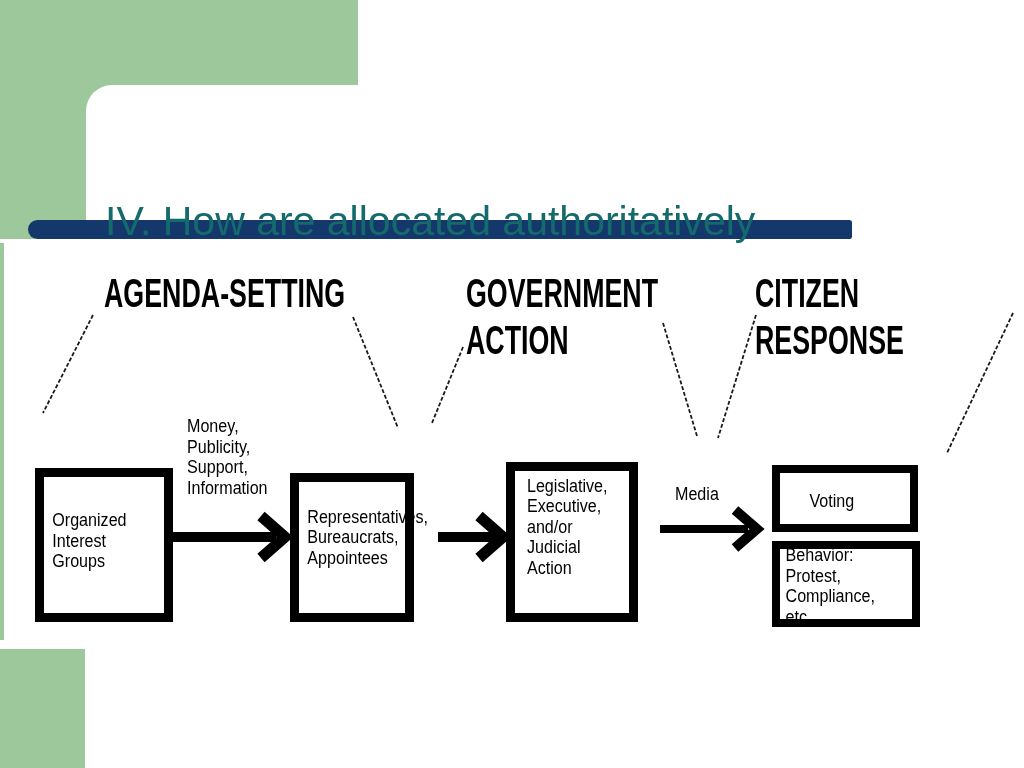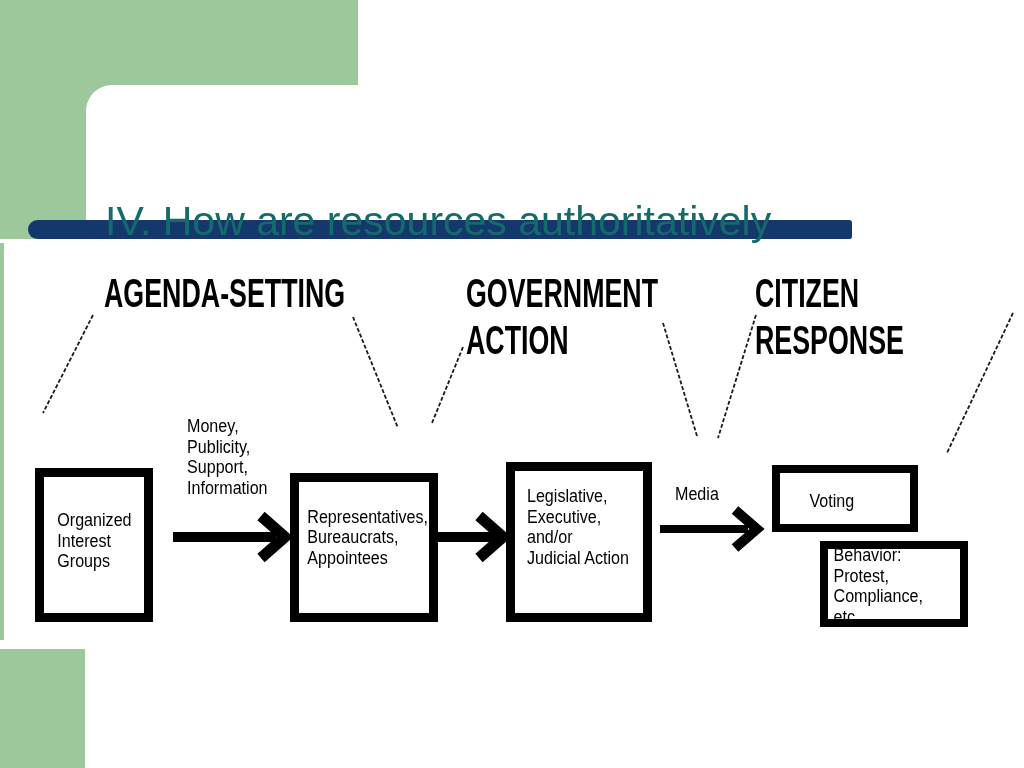--- a/index.html
+++ b/index.html
@@ -41,49 +41,49 @@
     font-size:17.5px;line-height:20.5px;color:#000;
     white-space:pre-line;
     transform:scaleX(0.92);transform-origin:0 50%;
   }
   .label-block{transform-origin:0 0;}
   .money-label{left:187px;top:416px;}
   .media-label{left:675px;top:484px;}
 
   
   .pbox{background:#fff;border:9px solid #000;display:flex;align-items:center;box-sizing:border-box;}
-  .box-organized{left:35px;top:468px;width:118px;height:154px;justify-content:center;}
+  .box-organized{left:35px;top:468px;width:138px;height:154px;}
   .box-organized .diagram-text{padding-left:9px;margin-bottom:8px;}
-  .box-representatives{left:290px;top:473px;width:148px;height:149px;}
+  .box-representatives{left:290px;top:473px;width:124px;height:149px;}
   .box-representatives .diagram-text{padding-left:9px;margin-bottom:20px;}
-  .box-legislative{left:506px;top:462px;width:146px;height:160px;}
+  .box-legislative{left:506px;top:462px;width:132px;height:160px;}
   .box-legislative .diagram-text{padding-left:13px;margin-bottom:30px;}
   .box-voting{left:772px;top:465px;width:146px;height:67px;border-width:8px;padding-left:24px;}
   .box-voting .diagram-text{padding-left:6px;margin-top:6px;}
-  .box-behavior{left:772px;top:541px;width:148px;height:86px;border-width:8px;margin-left:48px;}
+  .box-behavior{left:772px;top:541px;width:148px;height:86px;border-width:8px;}
   .box-behavior .diagram-text{padding-left:6px;margin-top:4px;}
 
   svg.overlay{left:0;top:0;pointer-events:none;}
   .connector{stroke:#1a1a1a;stroke-width:1.8;stroke-dasharray:4 2;fill:none;}
   .arrow-shaft{stroke:#000;stroke-width:10;fill:none;}
   .arrow-shaft-thin{stroke:#000;stroke-width:8;fill:none;}
   .arrow-head{stroke:#000;stroke-width:11;fill:none;stroke-linejoin:miter;}
   .arrow-head-thin{stroke:#000;stroke-width:10;fill:none;stroke-linejoin:miter;}
 </style>
 </head>
 <body style="--green: #9cc89c; --navy: #14386b; --teal: #156a6c;">
 
 <div class="abs green-top-block"></div>
 <div class="abs title-card"></div>
 <div class="abs navy-bar"></div>
 <div class="abs green-left-strip"></div>
 <div class="abs green-bottom-block"></div>
 
 <div class="abs slide-title">
-  <div>IV. How are resources authoritatively</div>
+  <div>IV. How are allocated authoritatively</div>
 </div>
 
 <svg class="abs overlay" width="1024" height="768" viewBox="0 0 1024 768">
 
   <line class="connector" x1="93" y1="315" x2="43" y2="413"></line>
   <line class="connector" x1="353" y1="317" x2="398" y2="428"></line>
   <line class="connector" x1="463" y1="347" x2="432" y2="423"></line>
   <line class="connector" x1="663" y1="323" x2="697" y2="436"></line>
   <line class="connector" x1="756" y1="315" x2="718" y2="438"></line>
   <line class="connector" x1="1013" y1="313" x2="947" y2="453"></line>

